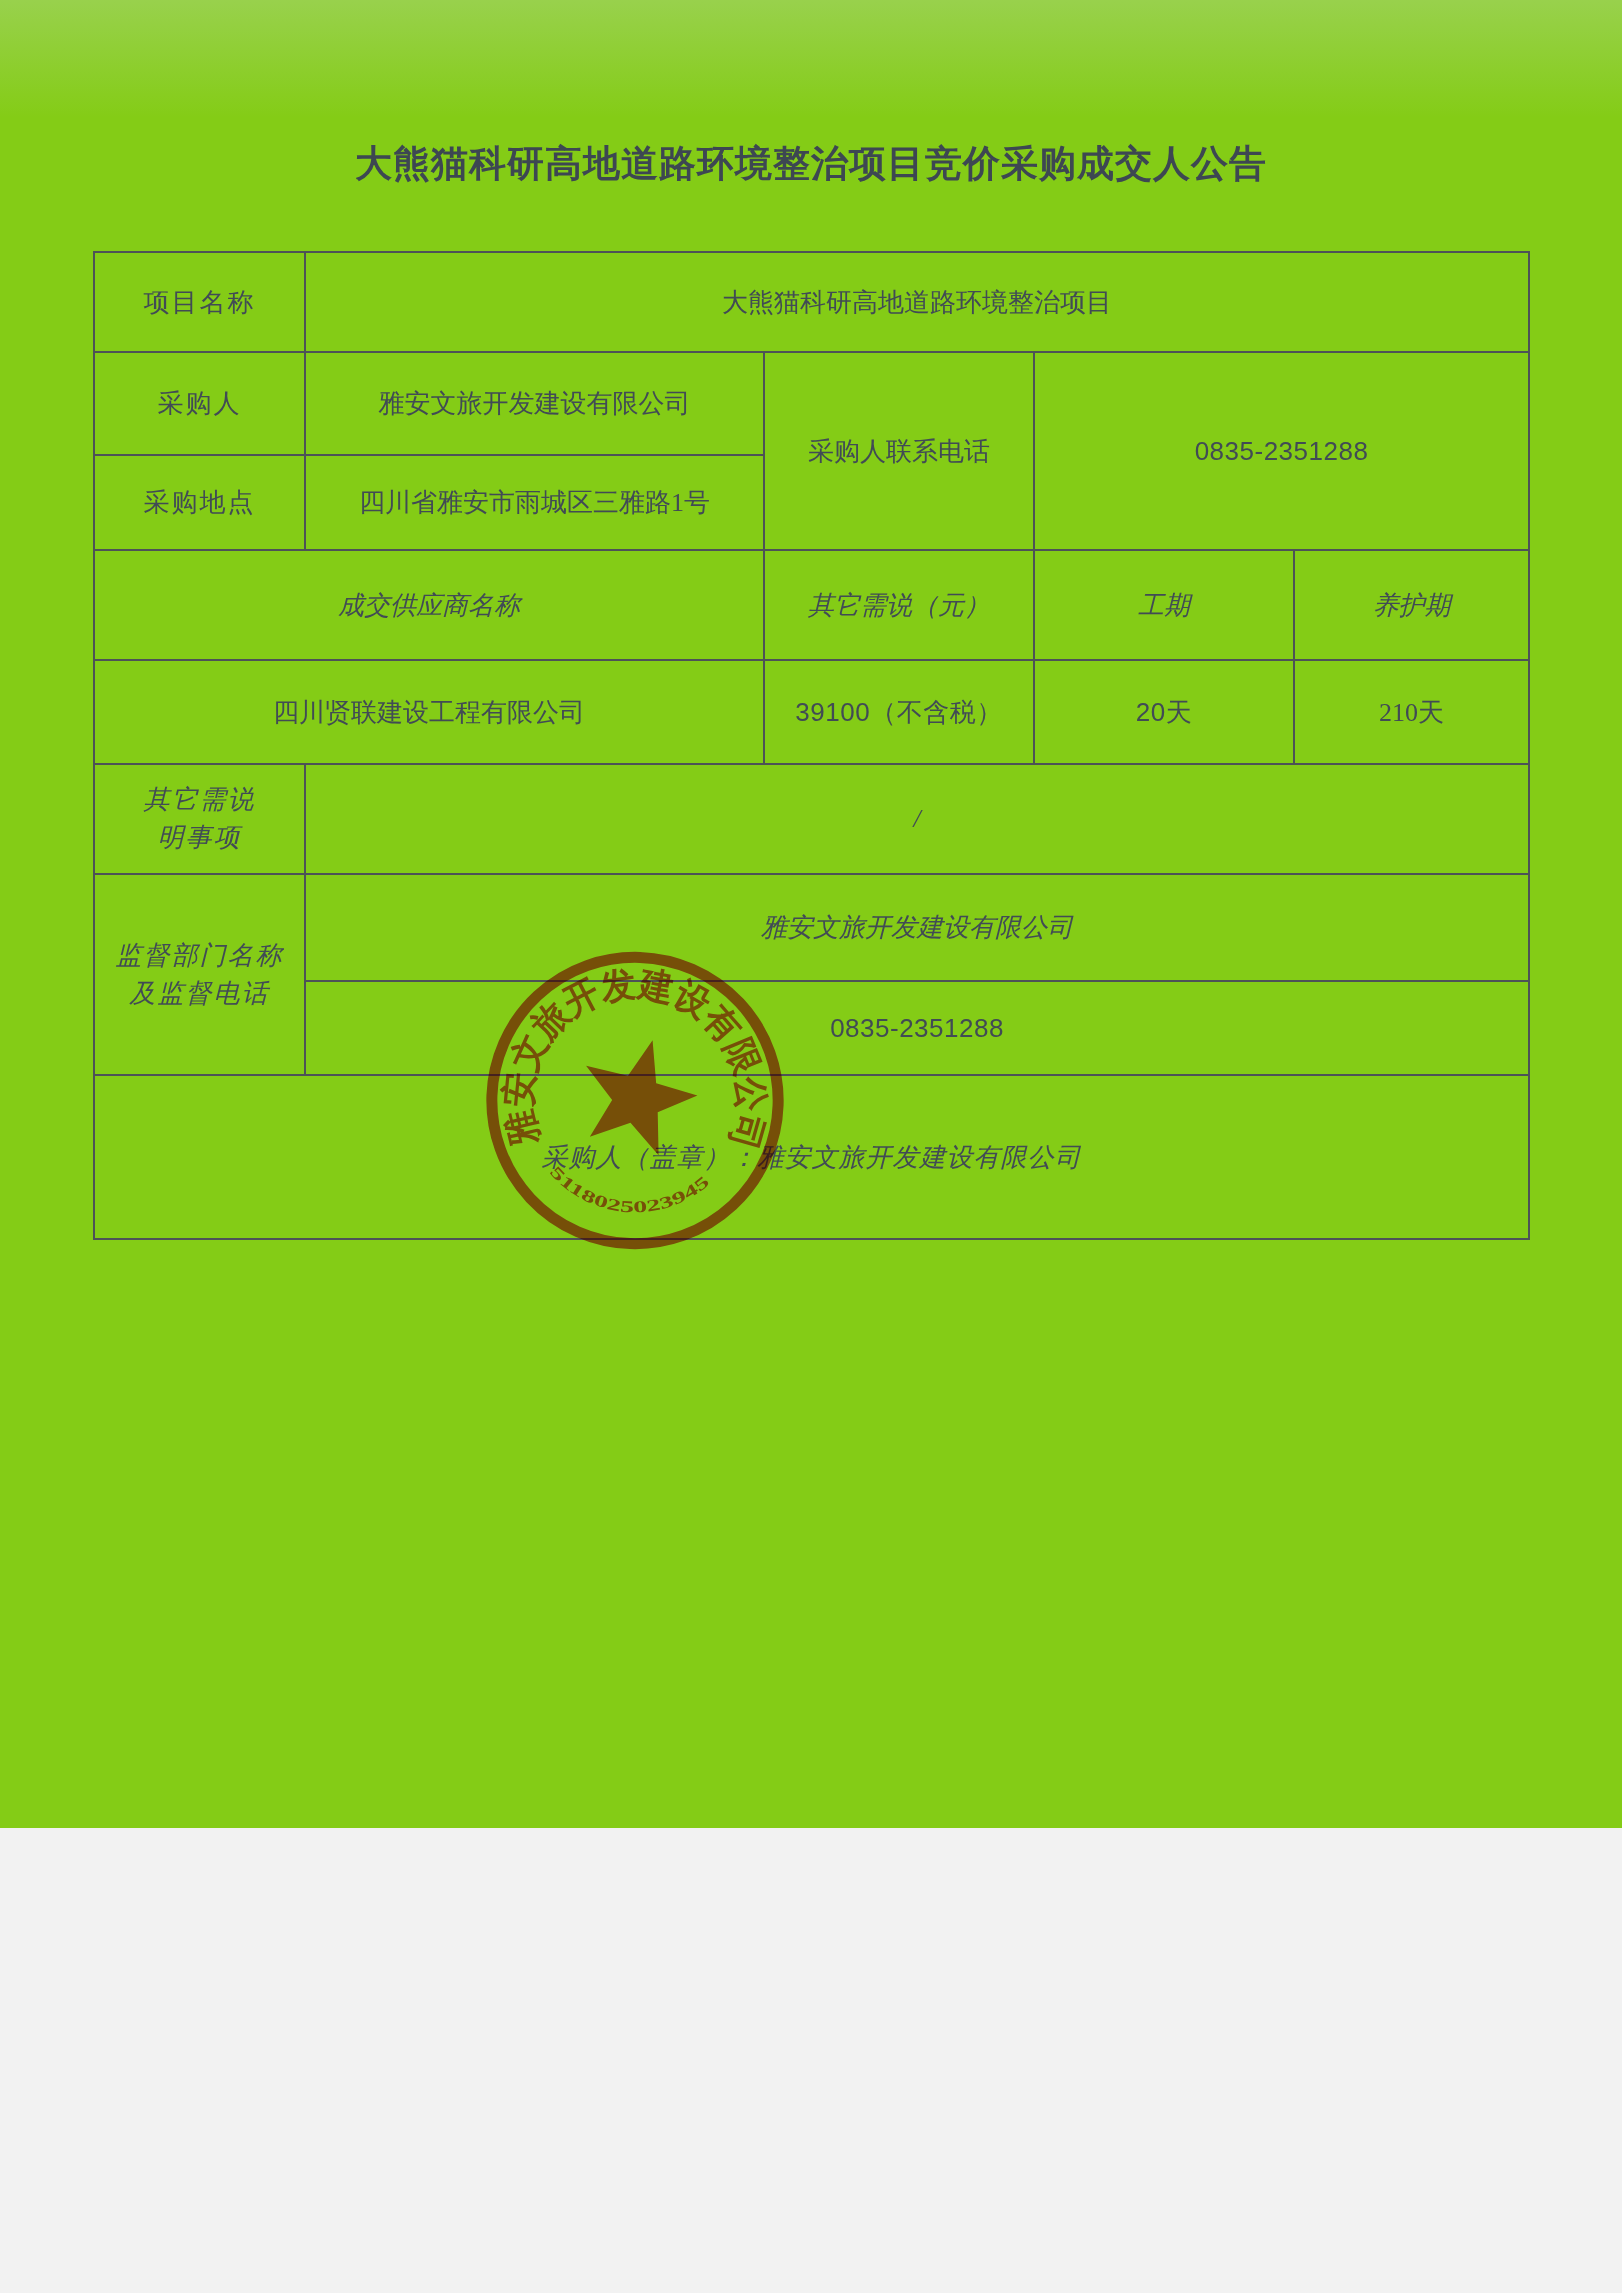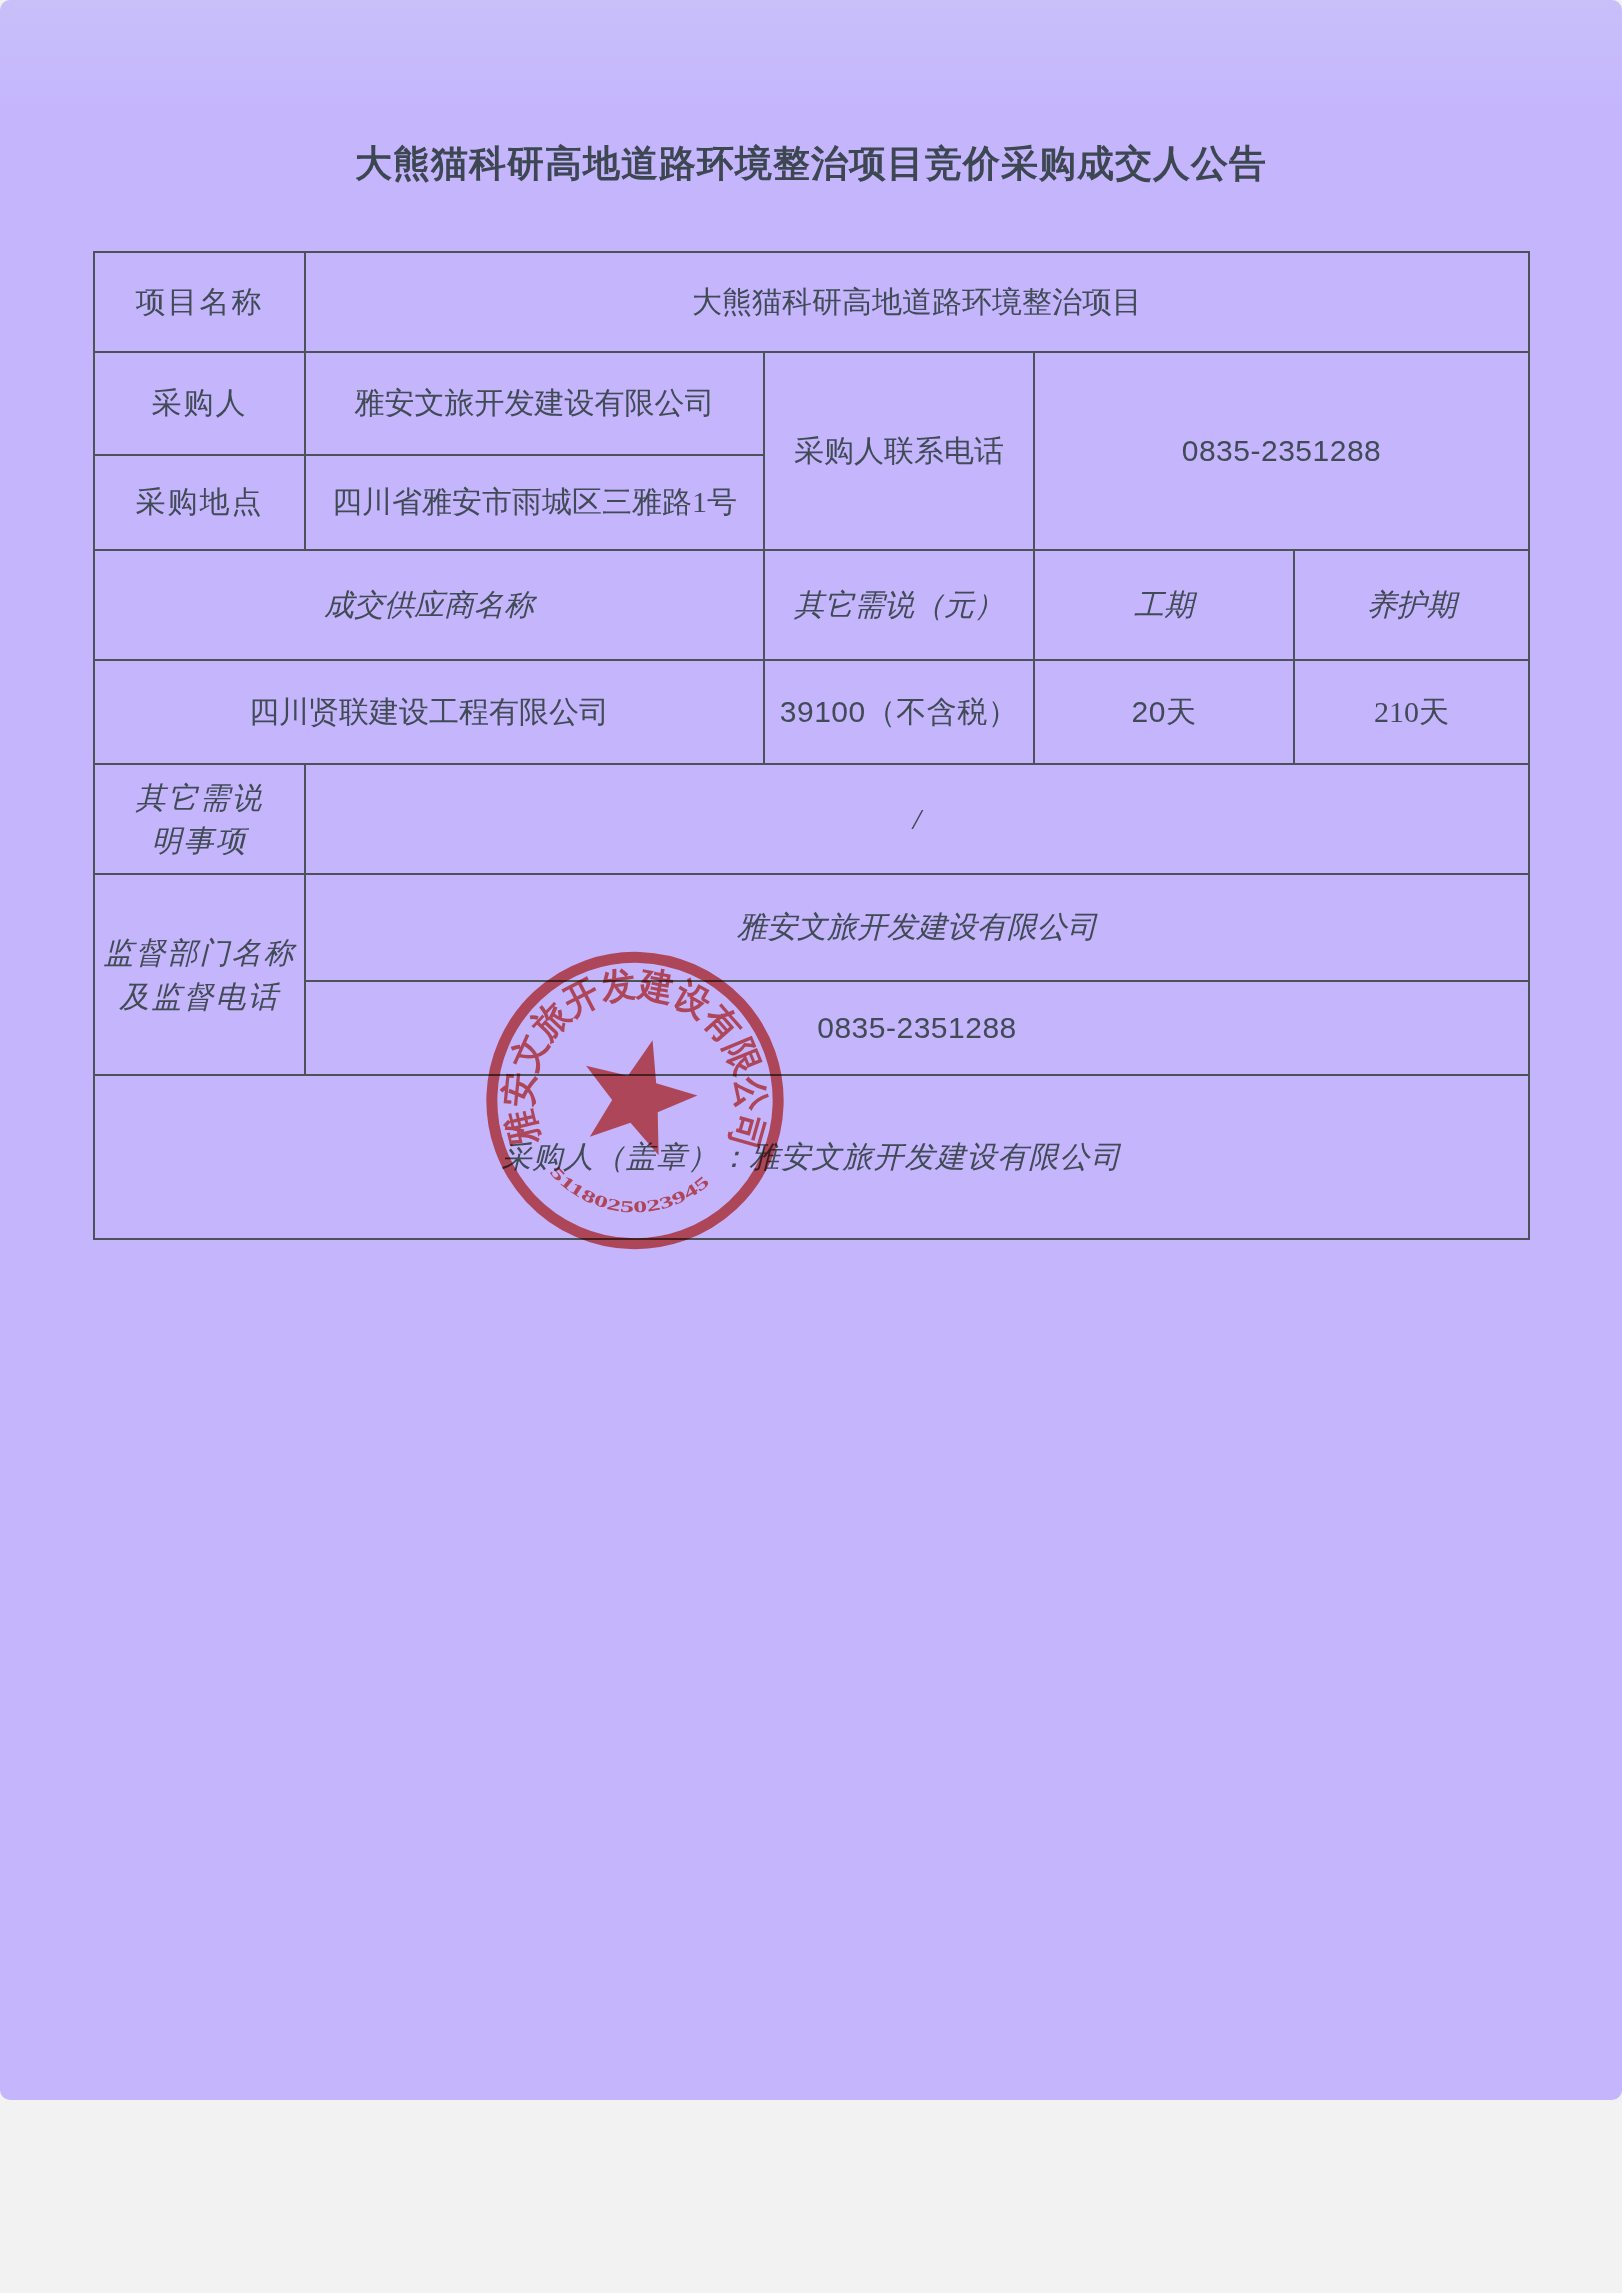--- a/index.html
+++ b/index.html
@@ -3,25 +3,24 @@
 <meta charset="utf-8">
 <style>
   html,body{margin:0;padding:0;}
   body{
     width:1622px;height:2294px;
     background:#f2f2f2;
     font-family:"Liberation Serif","DejaVu Serif",serif;
   }
   .page{
     position:relative;
-    width:1622px;height:2100px;
-    background:#c4b5fd;
+    width:1622px;height:1828px;
+    background:#84cc16;
     overflow:hidden;
     color:#414b55;
-    border-radius:10px;
   }
   .doc-title{
     position:absolute;
     left:0;top:139px;width:1622px;
     text-align:center;
     font-size:37px;
     font-weight:bold;
     color:#3d4752;
     letter-spacing:1px;
   }
@@ -29,21 +28,21 @@
     position:absolute;
     left:93px;top:251px;
     width:1434px;
     border-collapse:collapse;
     table-layout:fixed;
   }
   table.main td{
     border:2px solid #4d5257;
     text-align:center;
     vertical-align:middle;
-    font-size:30px;
+    font-size:26px;
     color:#414b55;
     padding:0;
     overflow:hidden;
   }
   td.thick-top{border-top-width:2.9px;font-style:italic;}
   td.label{letter-spacing:2px;}
   td.two-line{line-height:1.45;}
   .num{
     font-family:"Liberation Sans","DejaVu Sans",sans-serif;
     font-weight:normal;

